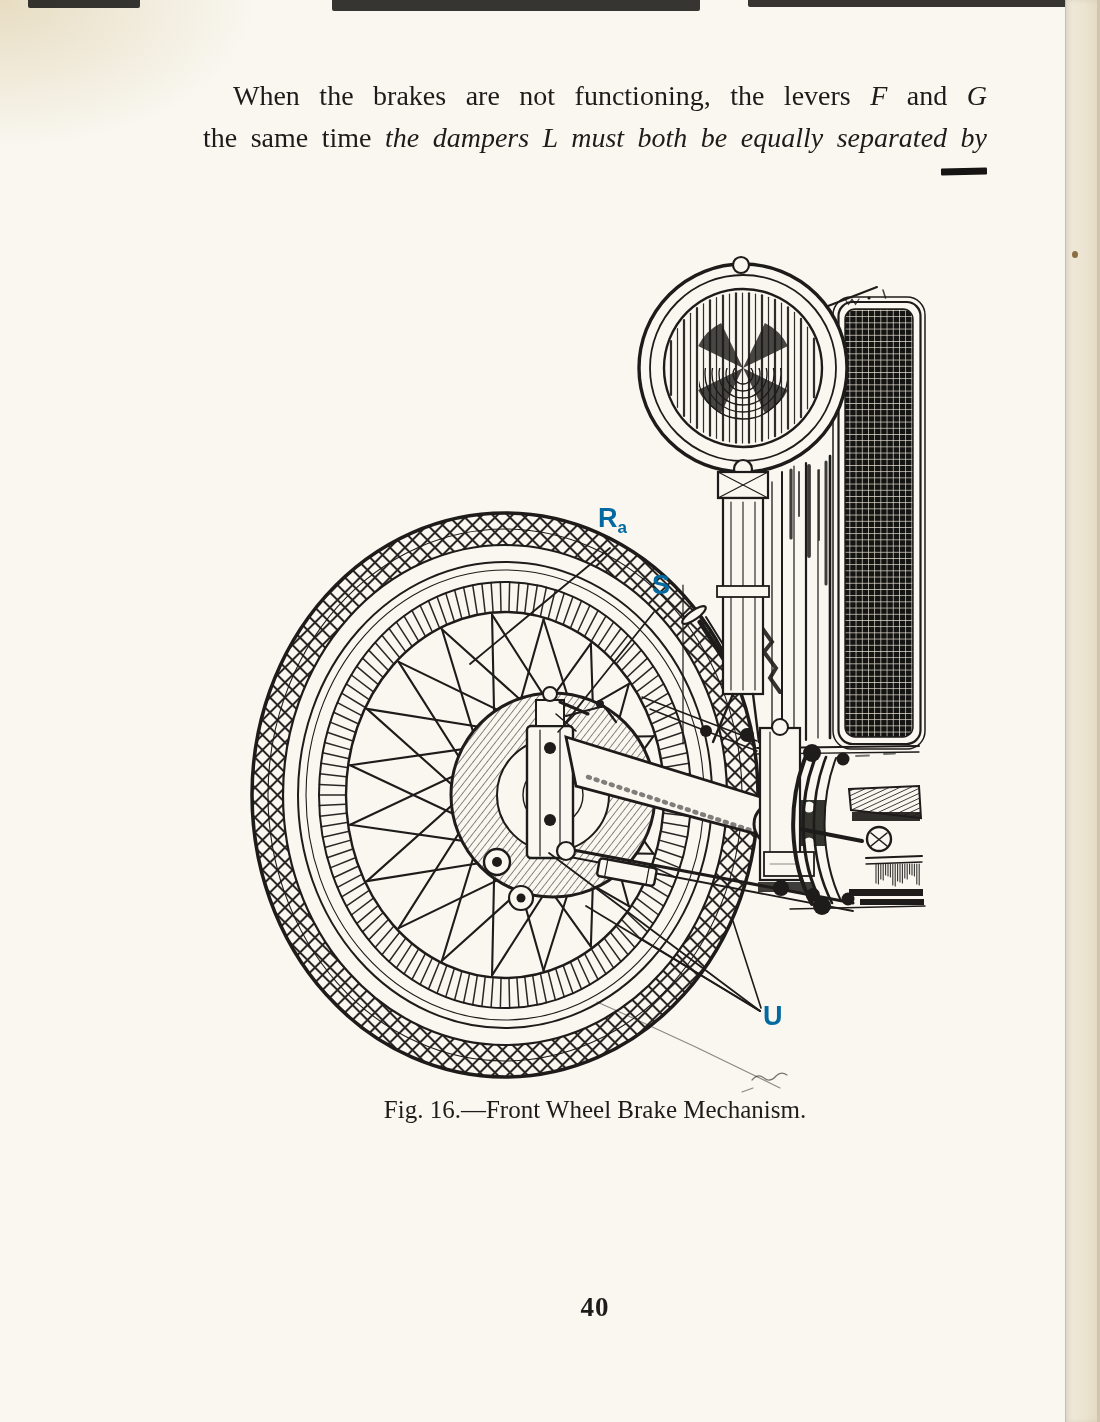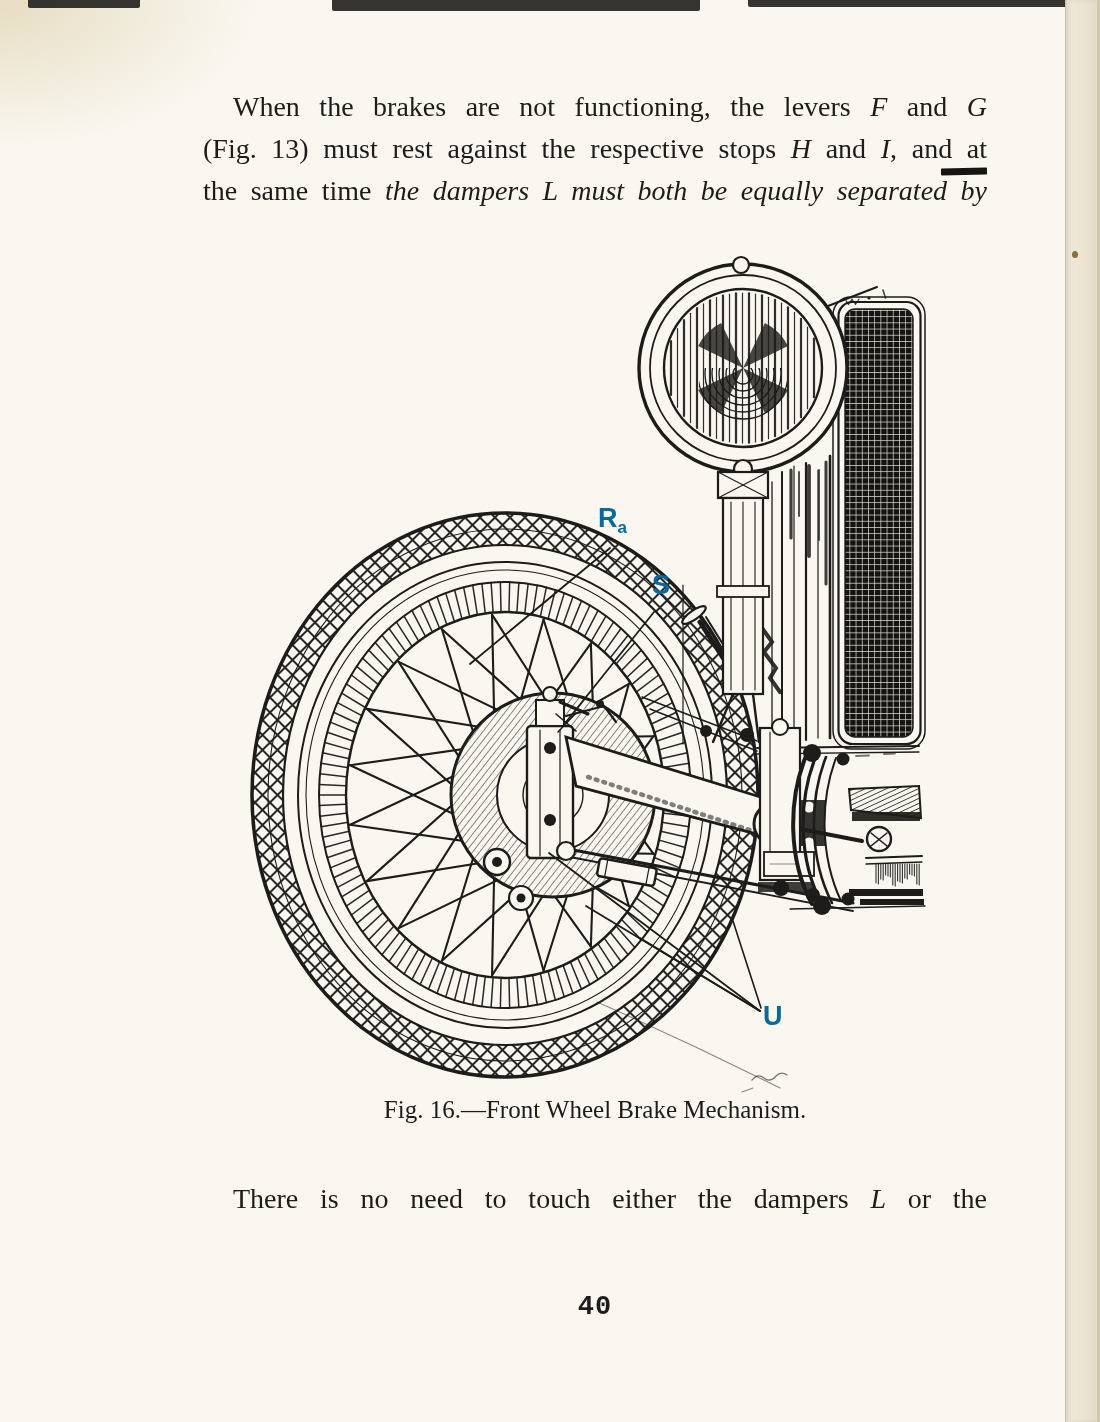--- a/index.html
+++ b/index.html
@@ -470,32 +470,30 @@
     </g>
   </svg>
 
   <div class="topmark" style="left:28px;width:112px;height:8px;"></div>
   <div class="topmark" style="left:332px;width:368px;height:11px;"></div>
   <div class="topmark" style="left:748px;width:348px;height:7px;"></div>
   <div class="edge-strip"></div>
   <div class="edge-strip2"></div>
   <div class="speck" style="left:1072px;top:251px;width:6px;height:7px;"></div>
 
-  <div class="textblock" style="top:86px;">
+  <div class="textblock" style="top:75px;">
     <div class="tl ind"><span>When the brakes are not functioning, the levers </span><span class="it">F</span><span> and </span><span class="it">G</span></div>
-    <div class="tl"><span>(Fig. 13) must rest against the respective stops </span><span class="it">H</span><span> and </span><span class="it">I</span><span>, and at</span></div>
     <div class="tl"><span>the same time </span><span class="it">the dampers L must both be equally separated by</span></div>
   </div>
   <div class="overline-artifact"></div>
 
   <div class="flabel" style="left:598px;top:503px;"><span>R</span><sub>a</sub></div>
   <div class="flabel" style="left:652px;top:570px;"><span>S</span></div>
   <div class="flabel" style="left:763px;top:1001px;"><span>U</span></div>
 
   <div class="caption" style="top:1096px;">Fig. 16.—Front Wheel Brake Mechanism.</div>
 
   <div class="textblock" style="top:1178px;">
-    <div class="tl ind"><span>There is no need to touch either the dampers </span><span class="it">L</span><span> or the</span></div>
   </div>
 
-  <div class="pageno" style="top:1292px;font-family:Liberation Mono, monospace;">40</div>
+  <div class="pageno" style="top:1292px;">40</div>
 
 </div>
 
 </body></html>

